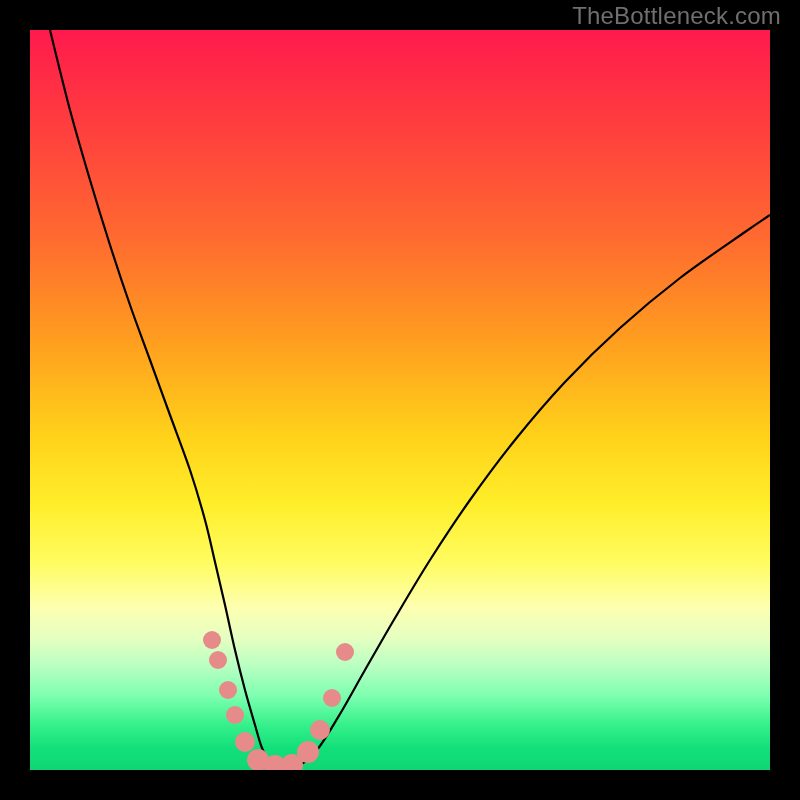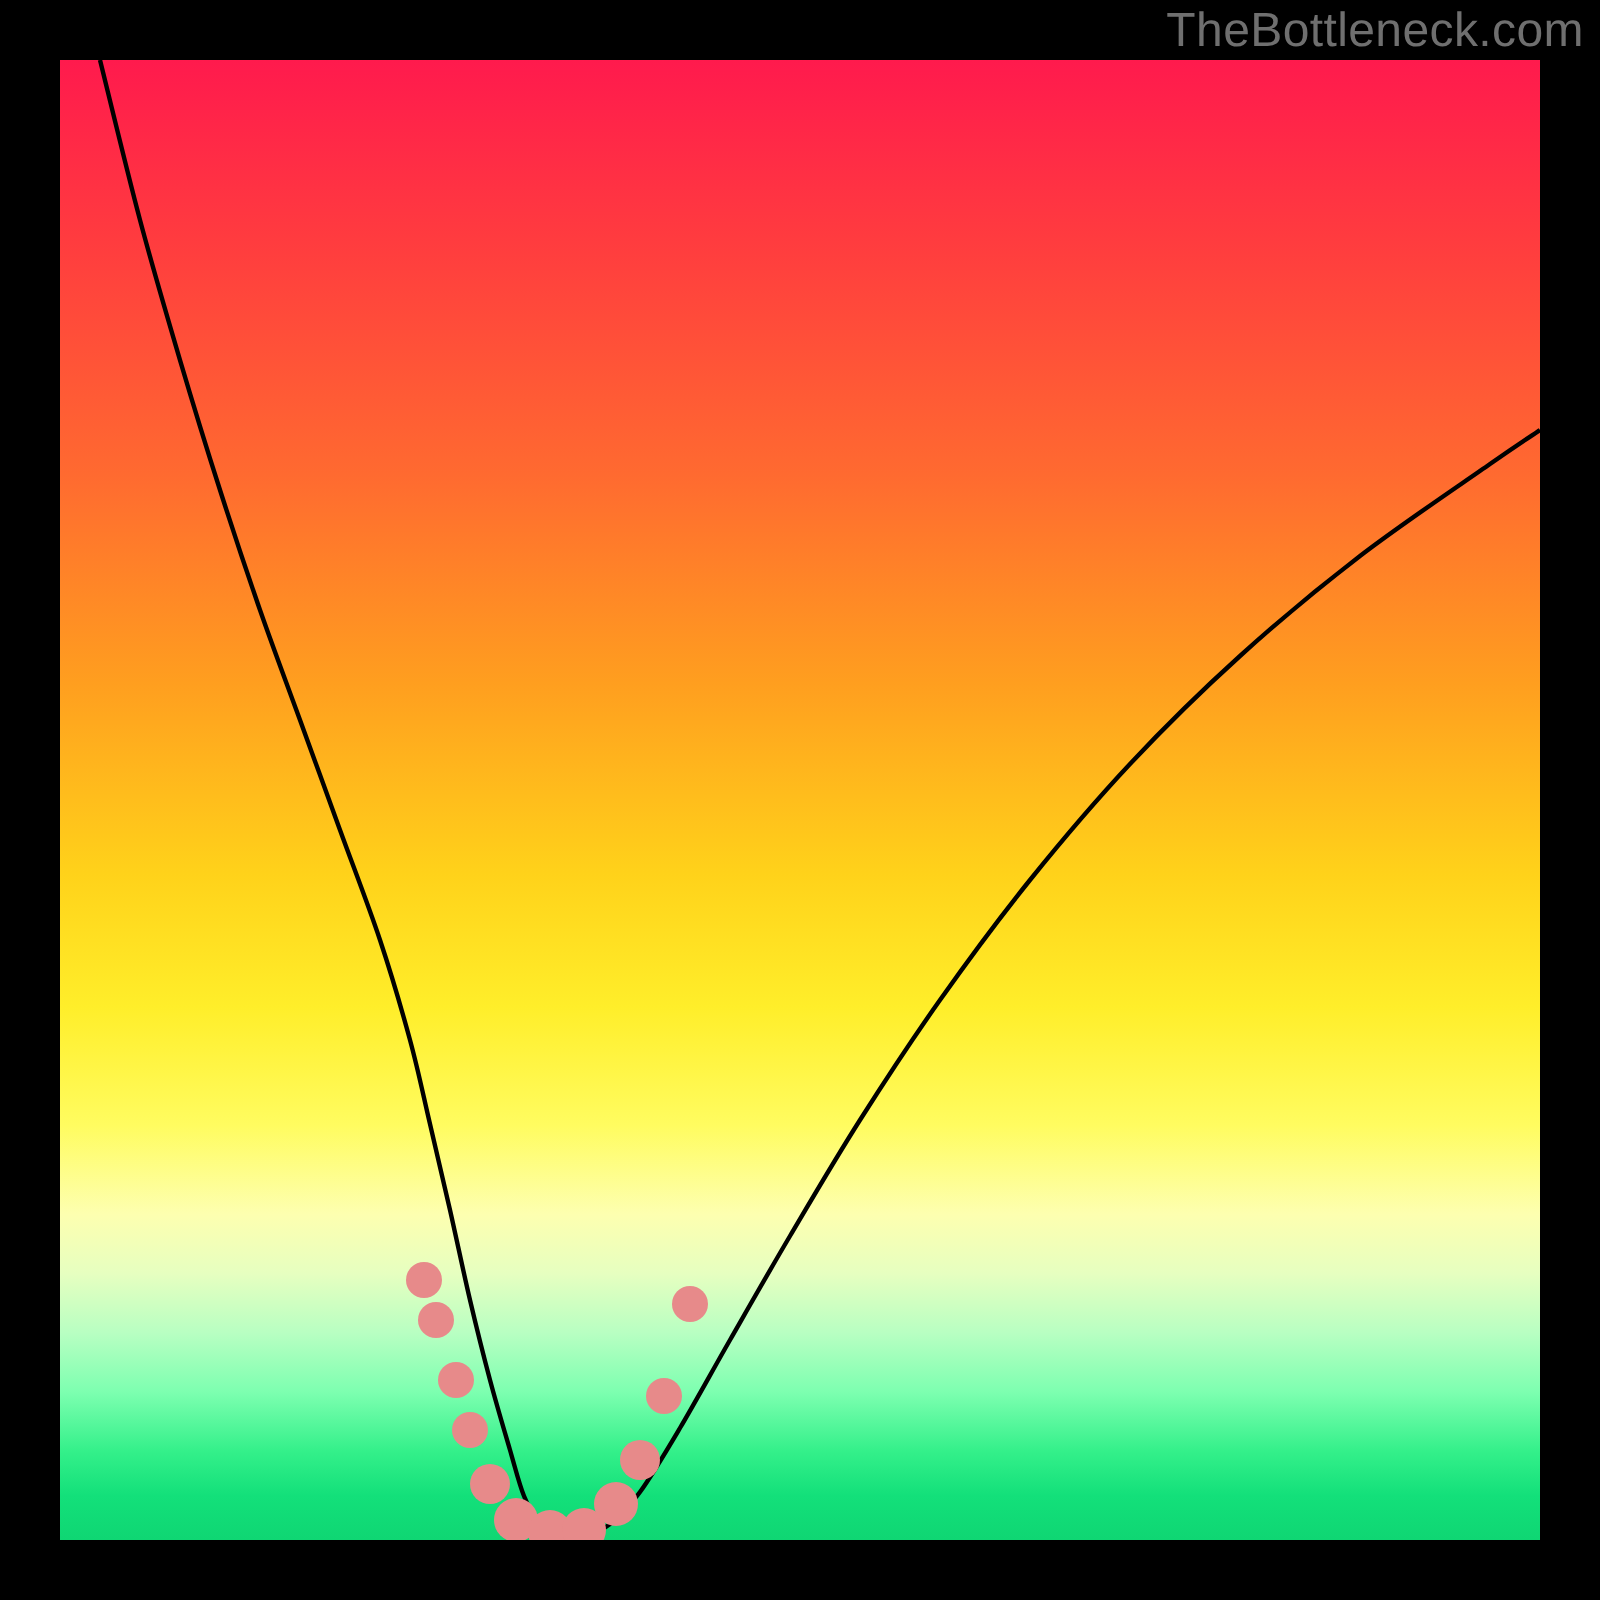--- a/index.html
+++ b/index.html
@@ -37,21 +37,21 @@
       #e6ffc0 82%,
       #b8ffc2 86%,
       #7dffb0 90%,
       #34f08a 94%,
       #13e07a 97%,
       #0fd673 100%);
   }
   .watermark {
     position: absolute;
     top: 2px;
-    right: 8px;
+    right: 19px;
     color: #6f6f6f;
     font-size: 24px;
     font-weight: 400;
     letter-spacing: 0.2px;
     user-select: none;
     z-index: 10;
   }
   svg {
     position: absolute;
     top: 0;

